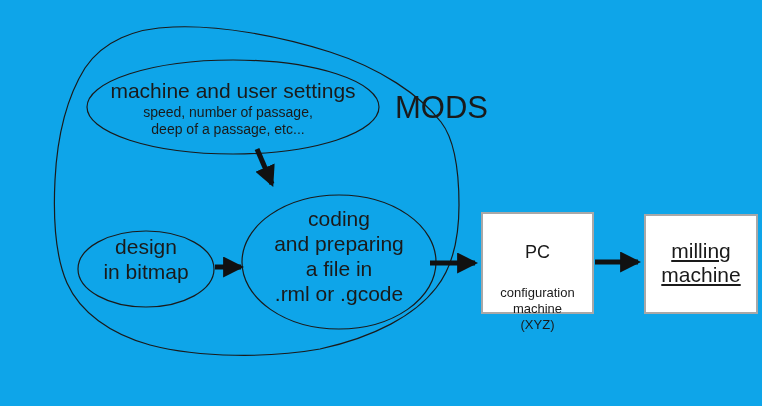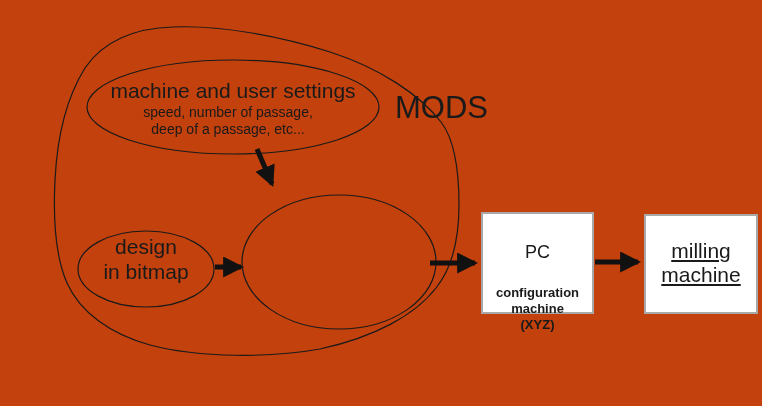--- a/index.html
+++ b/index.html
@@ -6,21 +6,21 @@
     margin: 0; padding: 0;
     width: 762px; height: 406px;
     background: #ffffff;
     overflow: hidden;
     font-family: "Liberation Sans", sans-serif;
     color: #1a1a1a;
   }
   #stage {
     position: relative;
     width: 762px; height: 406px;
-    background: #c2410c;
+    background: #0ea5e9;
   }
   #shapes {
     position: absolute; left: 0; top: 0;
     width: 762px; height: 406px;
     z-index: 1;
   }
   .txt {
     position: absolute;
     z-index: 2;
     text-align: center;
@@ -52,21 +52,20 @@
     left: 482px; top: 222px; width: 111px;
   }
   .pc-title {
     font-size: 18px; line-height: 24px;
     margin-bottom: 3px;
     white-space: pre-line;
   }
   .pc-sub {
     font-size: 13px; line-height: 16px;
     white-space: pre-line;
-    font-weight: bold;
   }
   .milling-label {
     left: 645px; top: 239px; width: 112px;
     font-size: 21px; line-height: 24px; text-decoration: underline;
   }
   .outline { fill: none; stroke: #1a1a1a; stroke-width: 1.2; }
   .node-box { fill: #ffffff; stroke-width: 2; }
   .arrow-line { stroke: #111111; stroke-width: 5; fill: none; }
   .arrowhead-shape { fill: #111111; }
 </style>
@@ -113,20 +112,24 @@
   <div class="txt settings-title">machine and user settings</div>
 
   <div class="txt settings-sub">speed, number of passage,
 deep of a passage, etc...</div>
 
   <div class="txt mods-label">MODS</div>
 
   <div class="txt design-label">design
 in bitmap</div>
 
+  <div class="txt coding-label">coding
+and preparing
+a file in
+.rml or .gcode</div>
 
   <div class="txt pc-content">
     <div class="pc-title">PC</div>
     <div class="pc-sub">configuration
 machine
 (XYZ)</div>
   </div>
 
   <div class="txt milling-label">milling
 machine</div>

